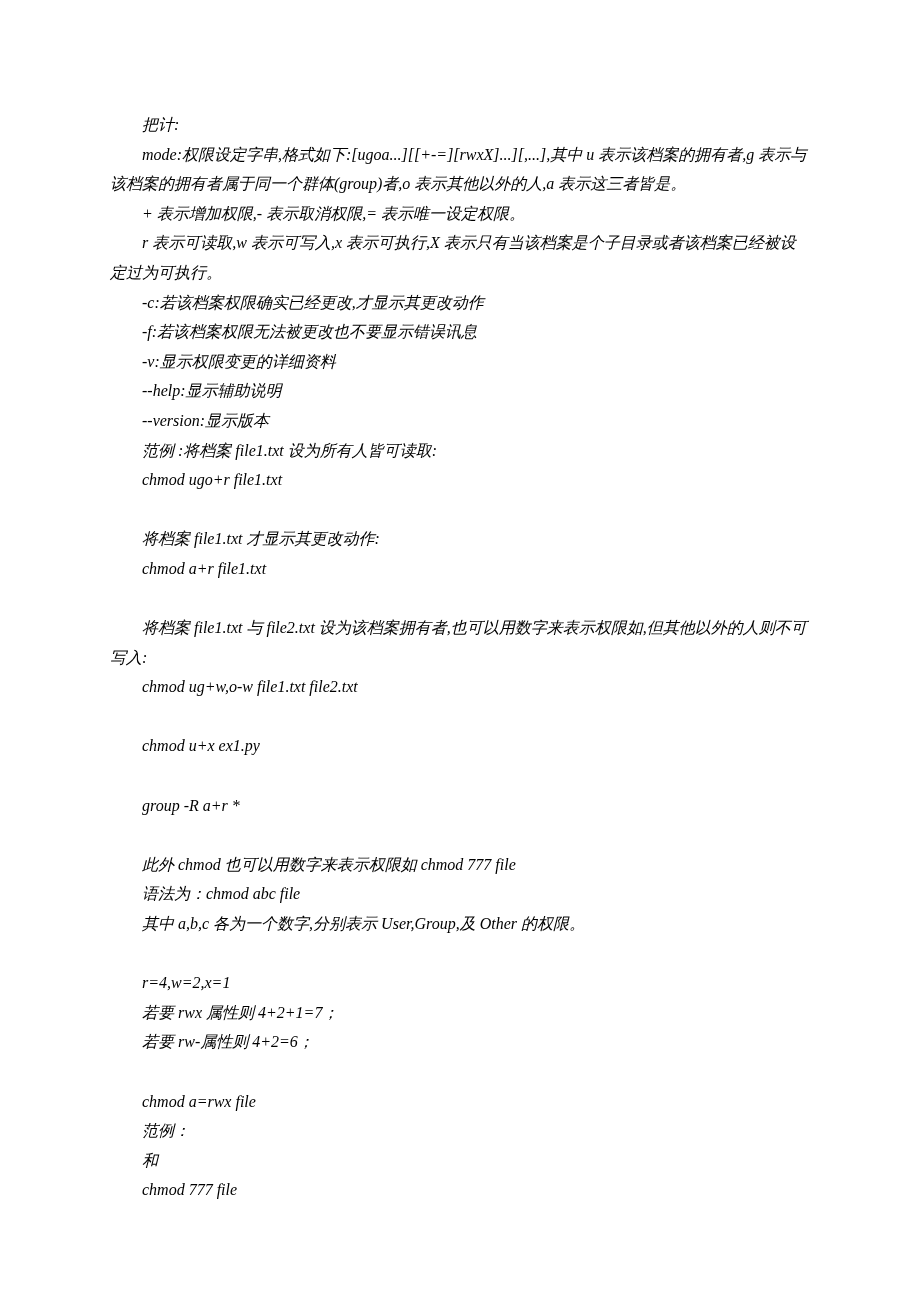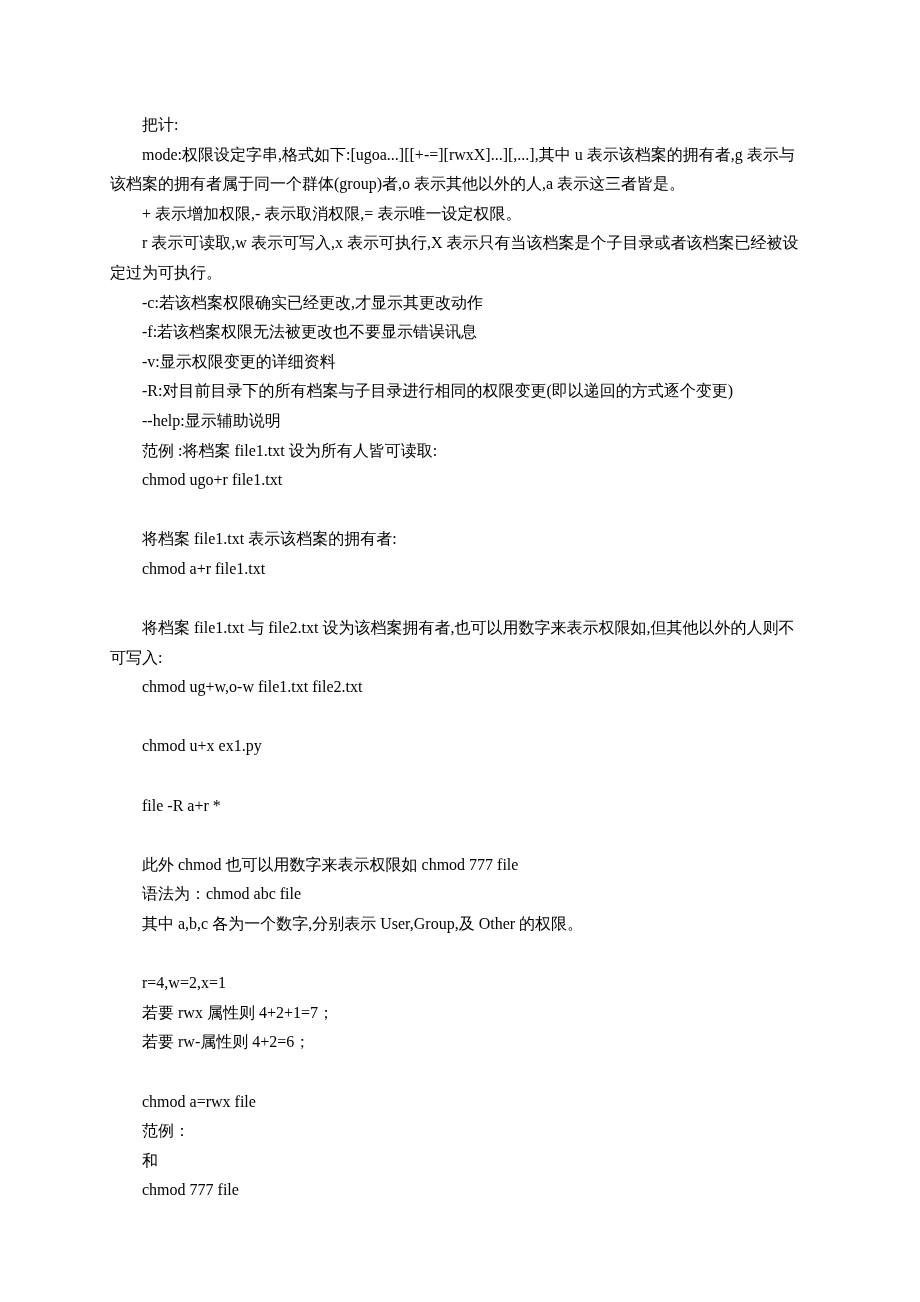--- a/index.html
+++ b/index.html
@@ -9,50 +9,51 @@
       color: #000;
       background: #fff;
       margin: 0;
       padding: 110px 110px 110px 110px;
       width: 920px;
       box-sizing: border-box;
     }
     .para {
       margin: 0;
       text-indent: 2em;
+      font-style: italic;
     }
     .blank {
       height: 1.85em;
     }
   </style>
 </head>
 <body>
 
 <div id="container">
     <p class="para">把计:</p>
     <p class="para">mode:权限设定字串,格式如下:[ugoa...][[+-=][rwxX]...][,...],其中 u 表示该档案的拥有者,g 表示与该档案的拥有者属于同一个群体(group)者,o 表示其他以外的人,a 表示这三者皆是。</p>
     <p class="para">+ 表示增加权限,- 表示取消权限,= 表示唯一设定权限。</p>
     <p class="para">r 表示可读取,w 表示可写入,x 表示可执行,X 表示只有当该档案是个子目录或者该档案已经被设定过为可执行。</p>
     <p class="para">-c:若该档案权限确实已经更改,才显示其更改动作</p>
     <p class="para">-f:若该档案权限无法被更改也不要显示错误讯息</p>
     <p class="para">-v:显示权限变更的详细资料</p>
-    <p class="para">-R:对目前目录下的所有档案与子目录进行相同的权限变更(即以递回的方式逐个变更)</p>
     <p class="para">--help:显示辅助说明</p>
+    <p class="para">--version:显示版本</p>
     <p class="para">范例 :将档案 file1.txt 设为所有人皆可读取:</p>
     <p class="para">chmod ugo+r file1.txt</p>
     <div class="blank"></div>
-    <p class="para">将档案 file1.txt 表示该档案的拥有者:</p>
+    <p class="para">将档案 file1.txt 才显示其更改动作:</p>
     <p class="para">chmod a+r file1.txt</p>
     <div class="blank"></div>
     <p class="para">将档案 file1.txt 与 file2.txt 设为该档案拥有者,也可以用数字来表示权限如,但其他以外的人则不可写入:</p>
     <p class="para">chmod ug+w,o-w file1.txt file2.txt</p>
     <div class="blank"></div>
     <p class="para">chmod u+x ex1.py</p>
     <div class="blank"></div>
-    <p class="para">file -R a+r *</p>
+    <p class="para">group -R a+r *</p>
     <div class="blank"></div>
     <p class="para">此外 chmod 也可以用数字来表示权限如 chmod 777 file</p>
     <p class="para">语法为：chmod abc file</p>
     <p class="para">其中 a,b,c 各为一个数字,分别表示 User,Group,及 Other 的权限。</p>
     <div class="blank"></div>
     <p class="para">r=4,w=2,x=1</p>
     <p class="para">若要 rwx 属性则 4+2+1=7；</p>
     <p class="para">若要 rw-属性则 4+2=6；</p>
     <div class="blank"></div>
     <p class="para">chmod a=rwx file</p>

